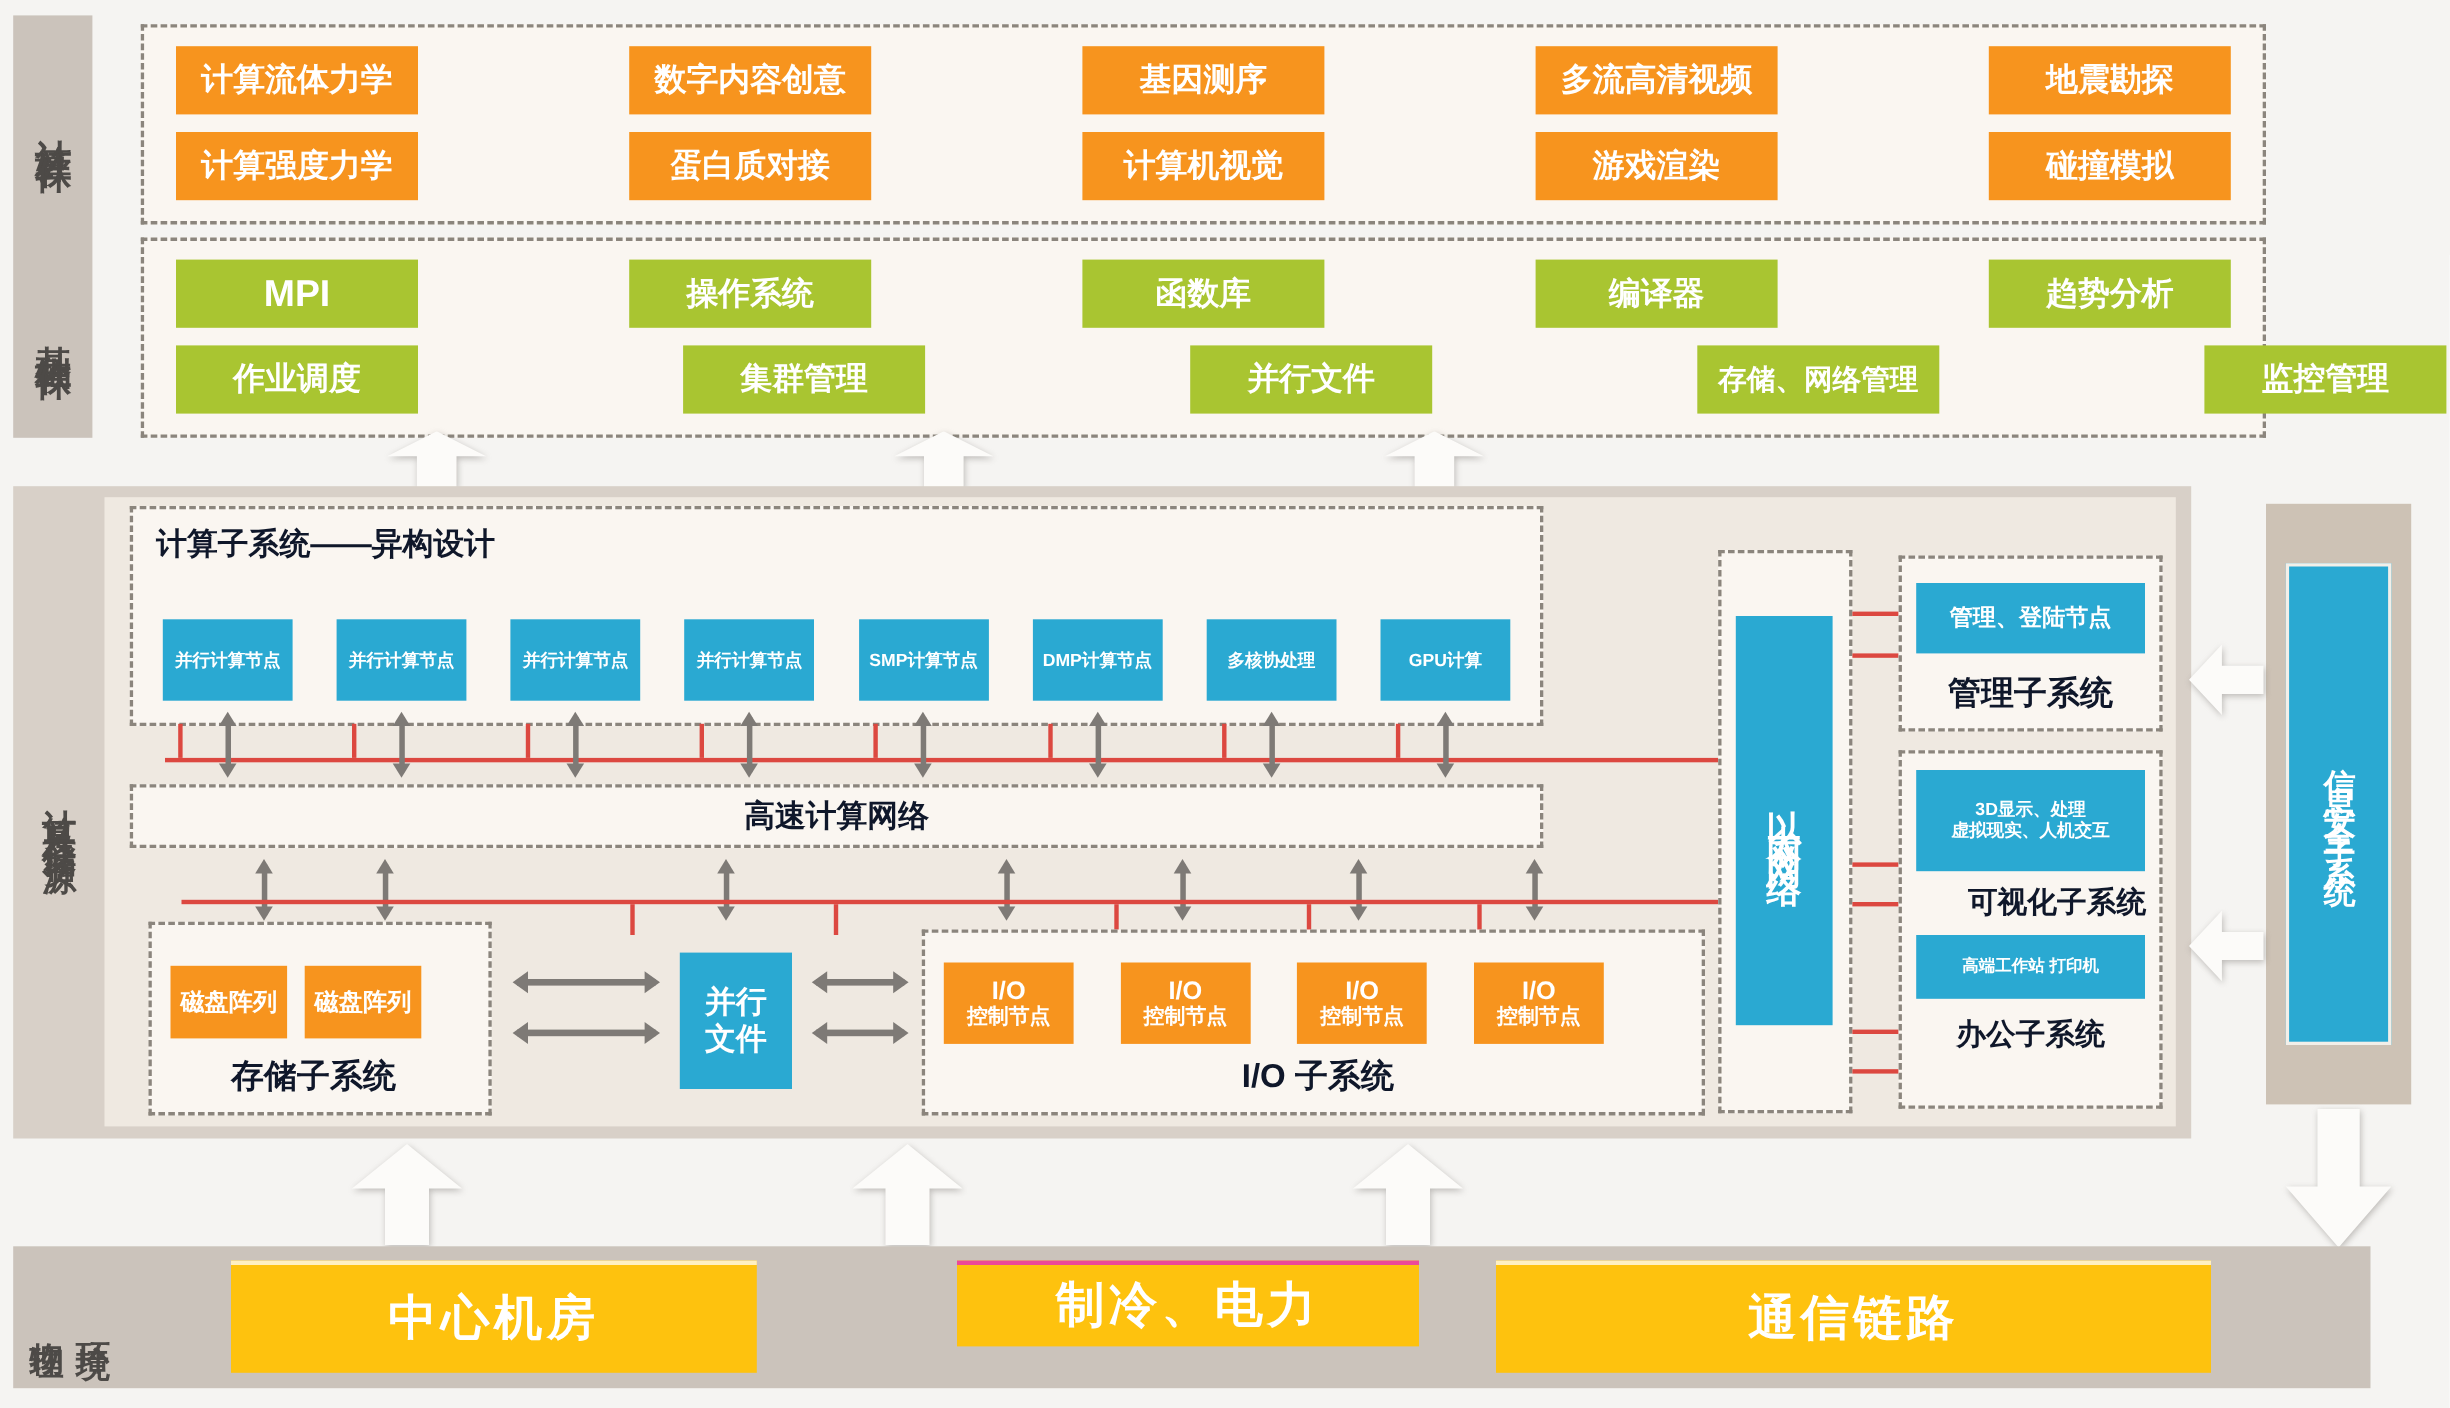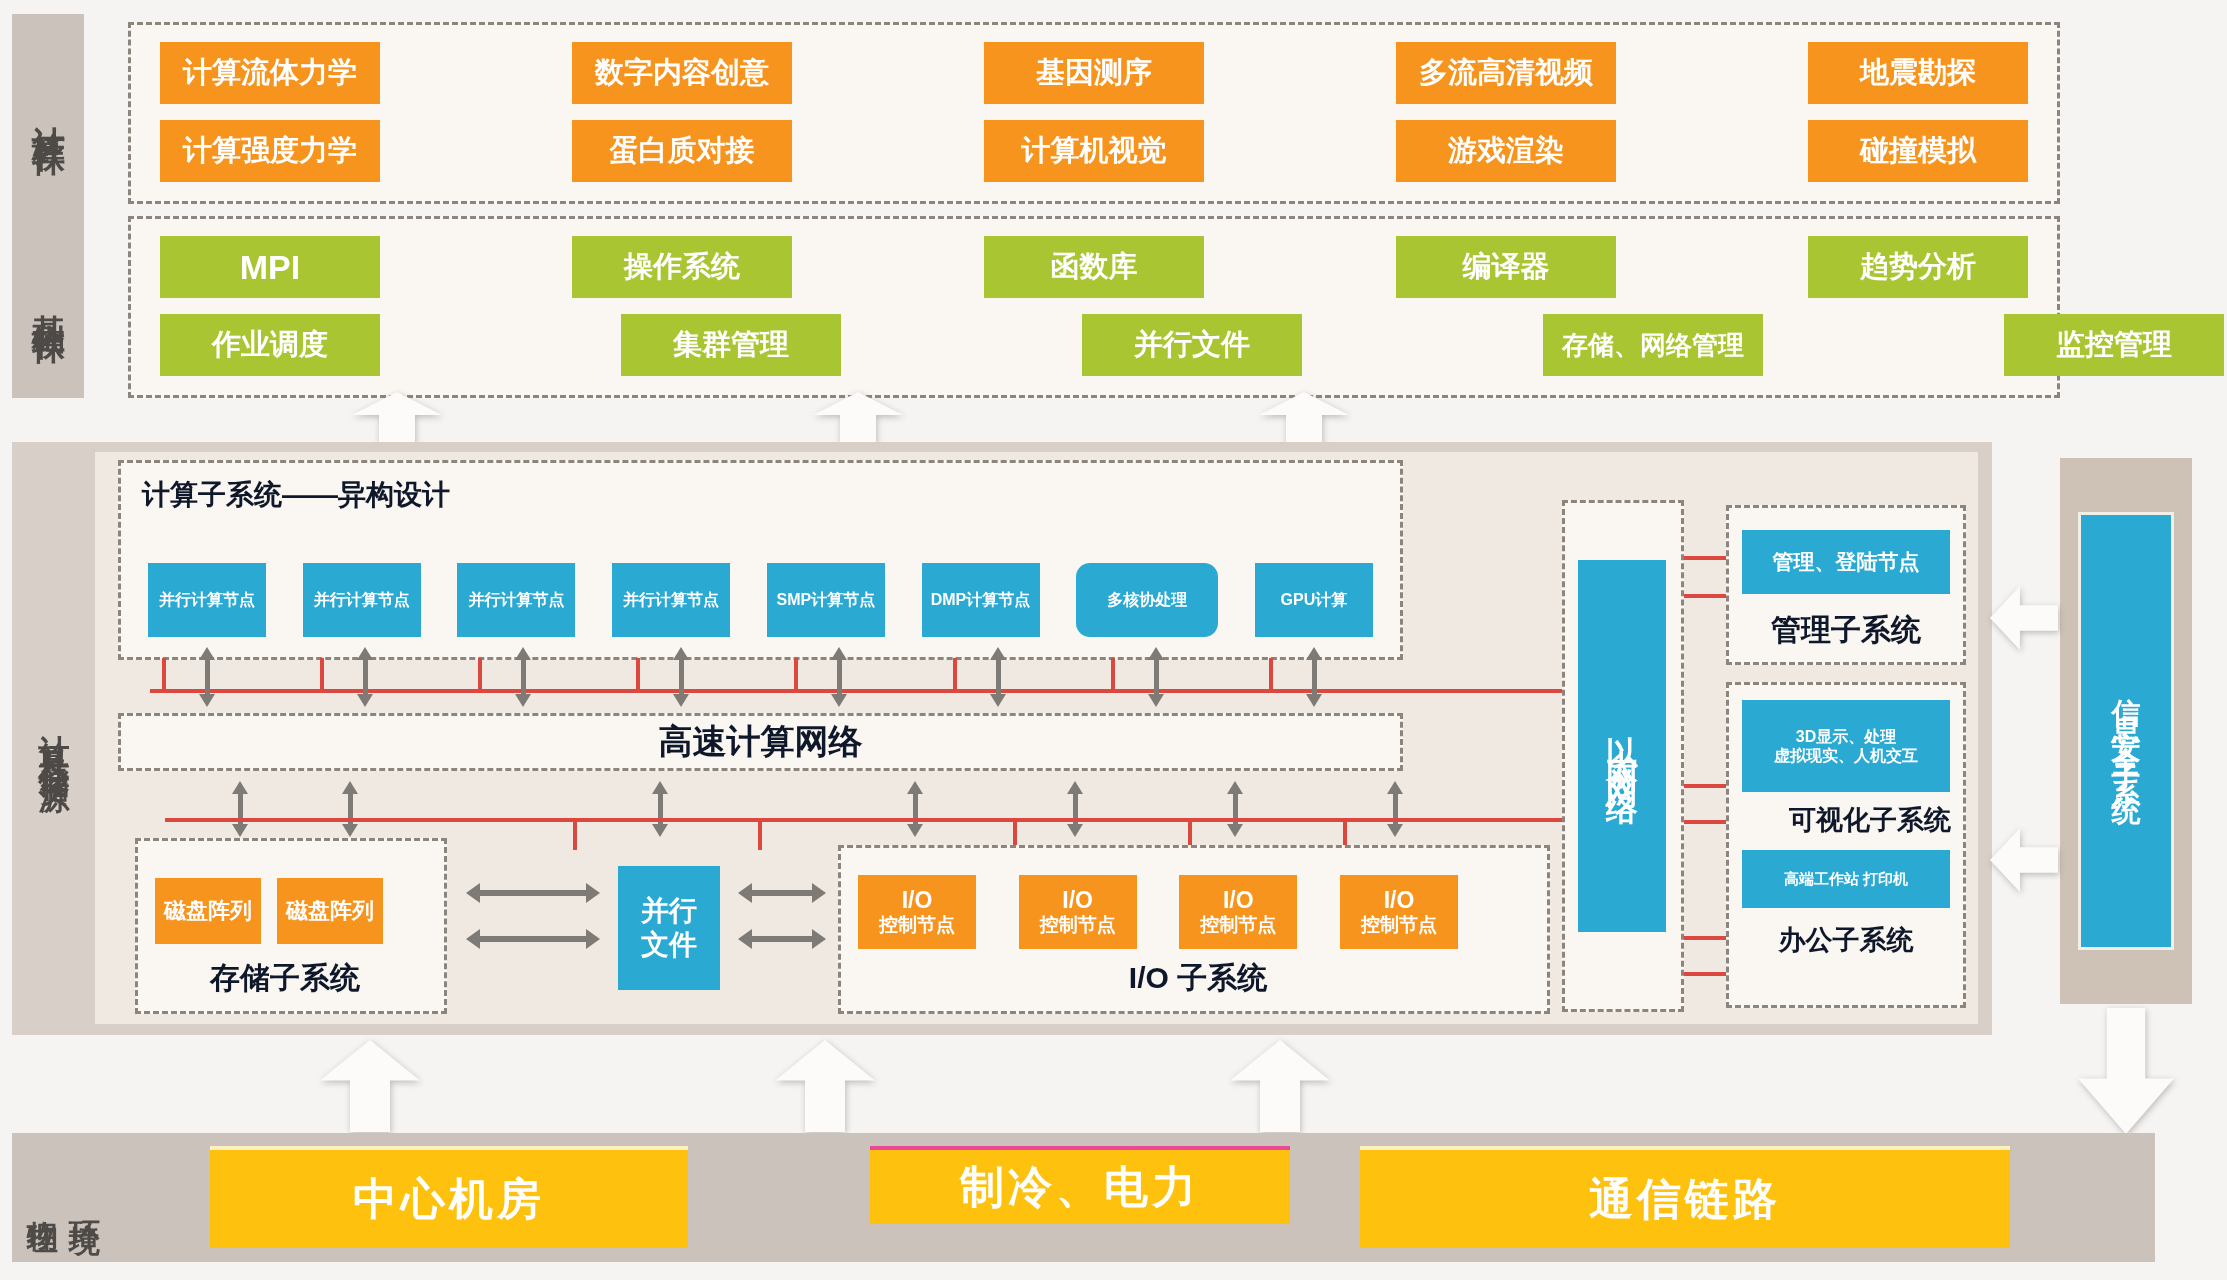--- a/index.html
+++ b/index.html
@@ -104,21 +104,21 @@
 
   <div class="dashedbox" style="left:118px; top:460px; width:1285px; height:200px;"></div>
   <div class="blocklabel" style="left:142px; top:476px; font-size:28px; text-align:left;">计算子系统——异构设计</div>
   <div class="rowflex" style="left:148px; top:563px; width:1225px; height:74px;">
     <div class="blue" style="width:118px; font-size:16px;">并行计算节点</div>
     <div class="blue" style="width:118px; font-size:16px;">并行计算节点</div>
     <div class="blue" style="width:118px; font-size:16px;">并行计算节点</div>
     <div class="blue" style="width:118px; font-size:16px;">并行计算节点</div>
     <div class="blue" style="width:118px; font-size:16px;">SMP计算节点</div>
     <div class="blue" style="width:118px; font-size:16px;">DMP计算节点</div>
-    <div class="blue" style="width:142px; font-size:16px;border-radius:14px;">多核协处理</div>
+    <div class="blue" style="width:118px; font-size:16px;">多核协处理</div>
     <div class="blue" style="width:118px; font-size:16px;">GPU计算</div>
   </div>
 
   <div class="redline" style="left:150px; top:689px; width:1412px;"></div>
   <div class="redstub" style="left:162px; top:658px; height:31px;"></div>
   <div class="redstub" style="left:320px; top:658px; height:31px;"></div>
   <div class="redstub" style="left:478px; top:658px; height:31px;"></div>
   <div class="redstub" style="left:636px; top:658px; height:31px;"></div>
   <div class="redstub" style="left:794px; top:658px; height:31px;"></div>
   <div class="redstub" style="left:953px; top:658px; height:31px;"></div>
@@ -127,21 +127,21 @@
   <div class="varr" style="left:205px;  top:652px; height:50px;"></div>
   <div class="varr" style="left:363px;  top:652px; height:50px;"></div>
   <div class="varr" style="left:521px;  top:652px; height:50px;"></div>
   <div class="varr" style="left:679px;  top:652px; height:50px;"></div>
   <div class="varr" style="left:837px;  top:652px; height:50px;"></div>
   <div class="varr" style="left:996px;  top:652px; height:50px;"></div>
   <div class="varr" style="left:1154px; top:652px; height:50px;"></div>
   <div class="varr" style="left:1312px; top:652px; height:50px;"></div>
 
   <div class="dashedbox" style="left:118px; top:713px; width:1285px; height:58px; display:flex; align-items:center; justify-content:center;">
-    <span class="blocklabel" style="position:static; font-size:34px;">高速计算网络</span>
+    <span class="blocklabel" style="position:static; font-size:28px;">高速计算网络</span>
   </div>
 
   <div class="varr" style="left:238px;  top:786px; height:46px;"></div>
   <div class="varr" style="left:348px;  top:786px; height:46px;"></div>
   <div class="varr" style="left:658px;  top:786px; height:46px;"></div>
   <div class="varr" style="left:913px;  top:786px; height:46px;"></div>
   <div class="varr" style="left:1073px; top:786px; height:46px;"></div>
   <div class="varr" style="left:1233px; top:786px; height:46px;"></div>
   <div class="varr" style="left:1393px; top:786px; height:46px;"></div>
   <div class="redline" style="left:165px; top:818px; width:1397px;"></div>

